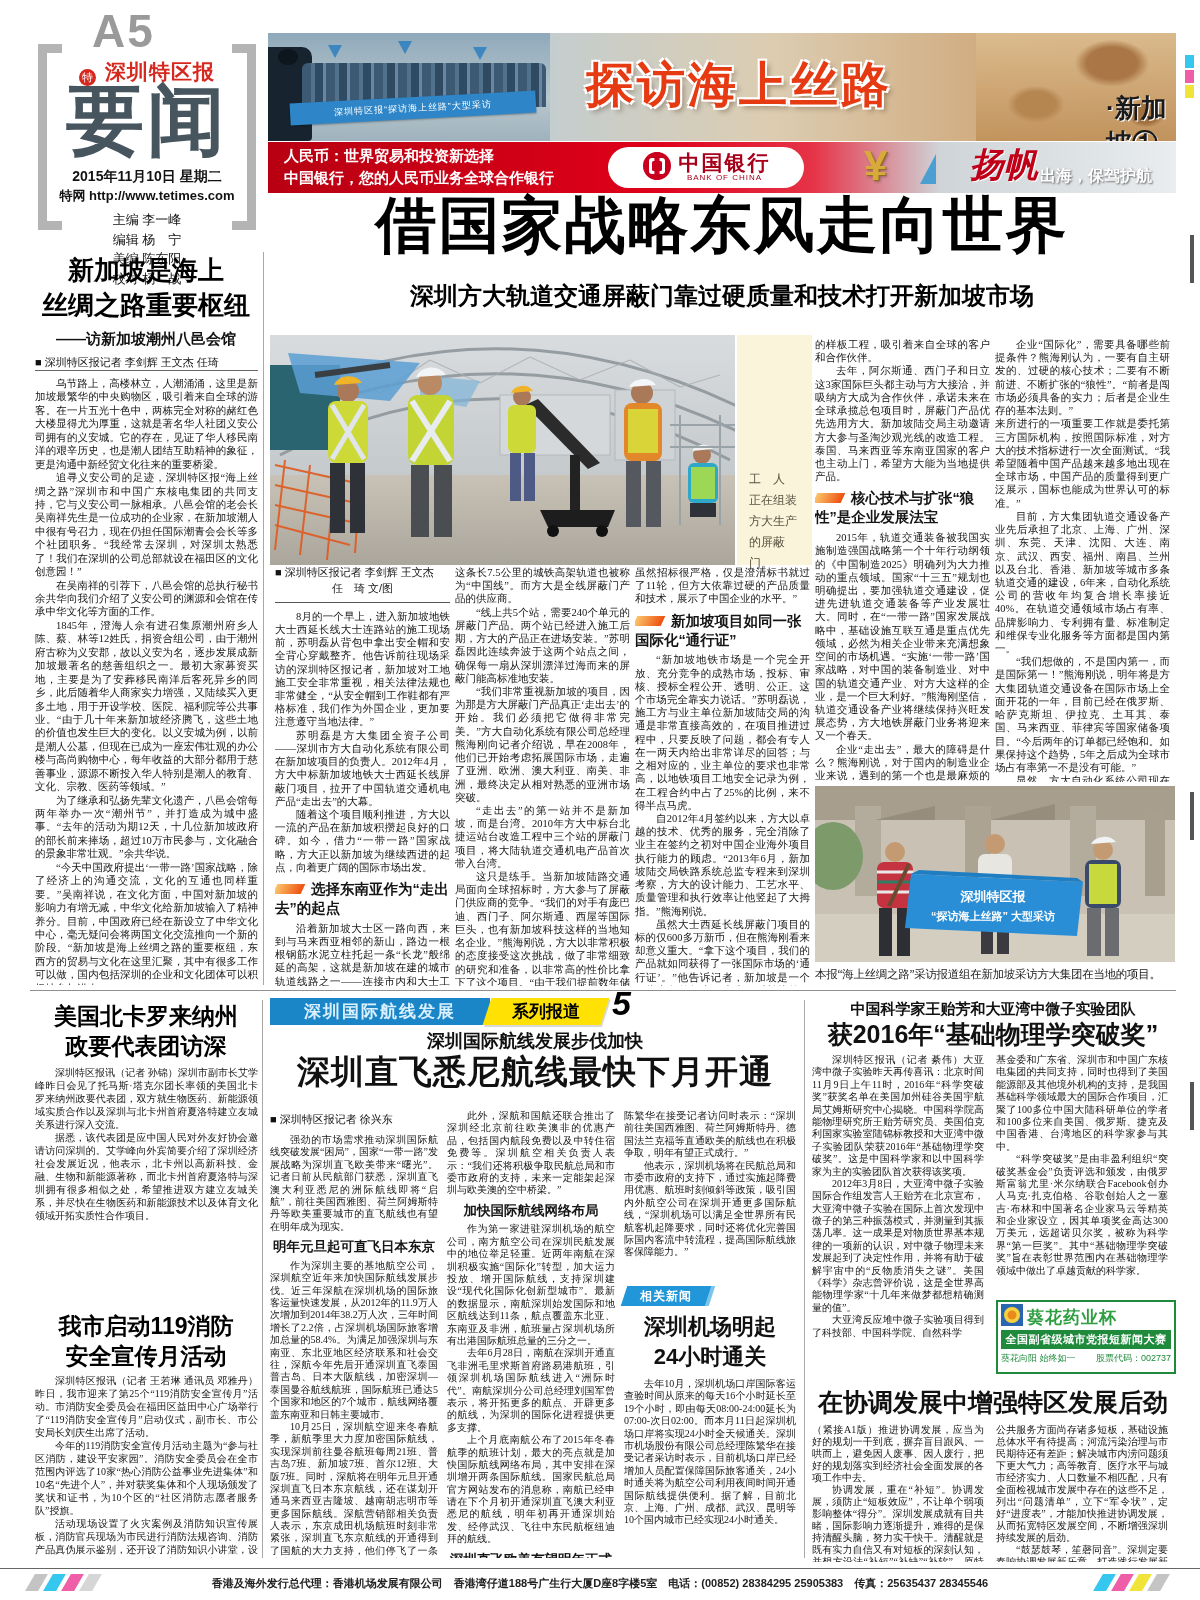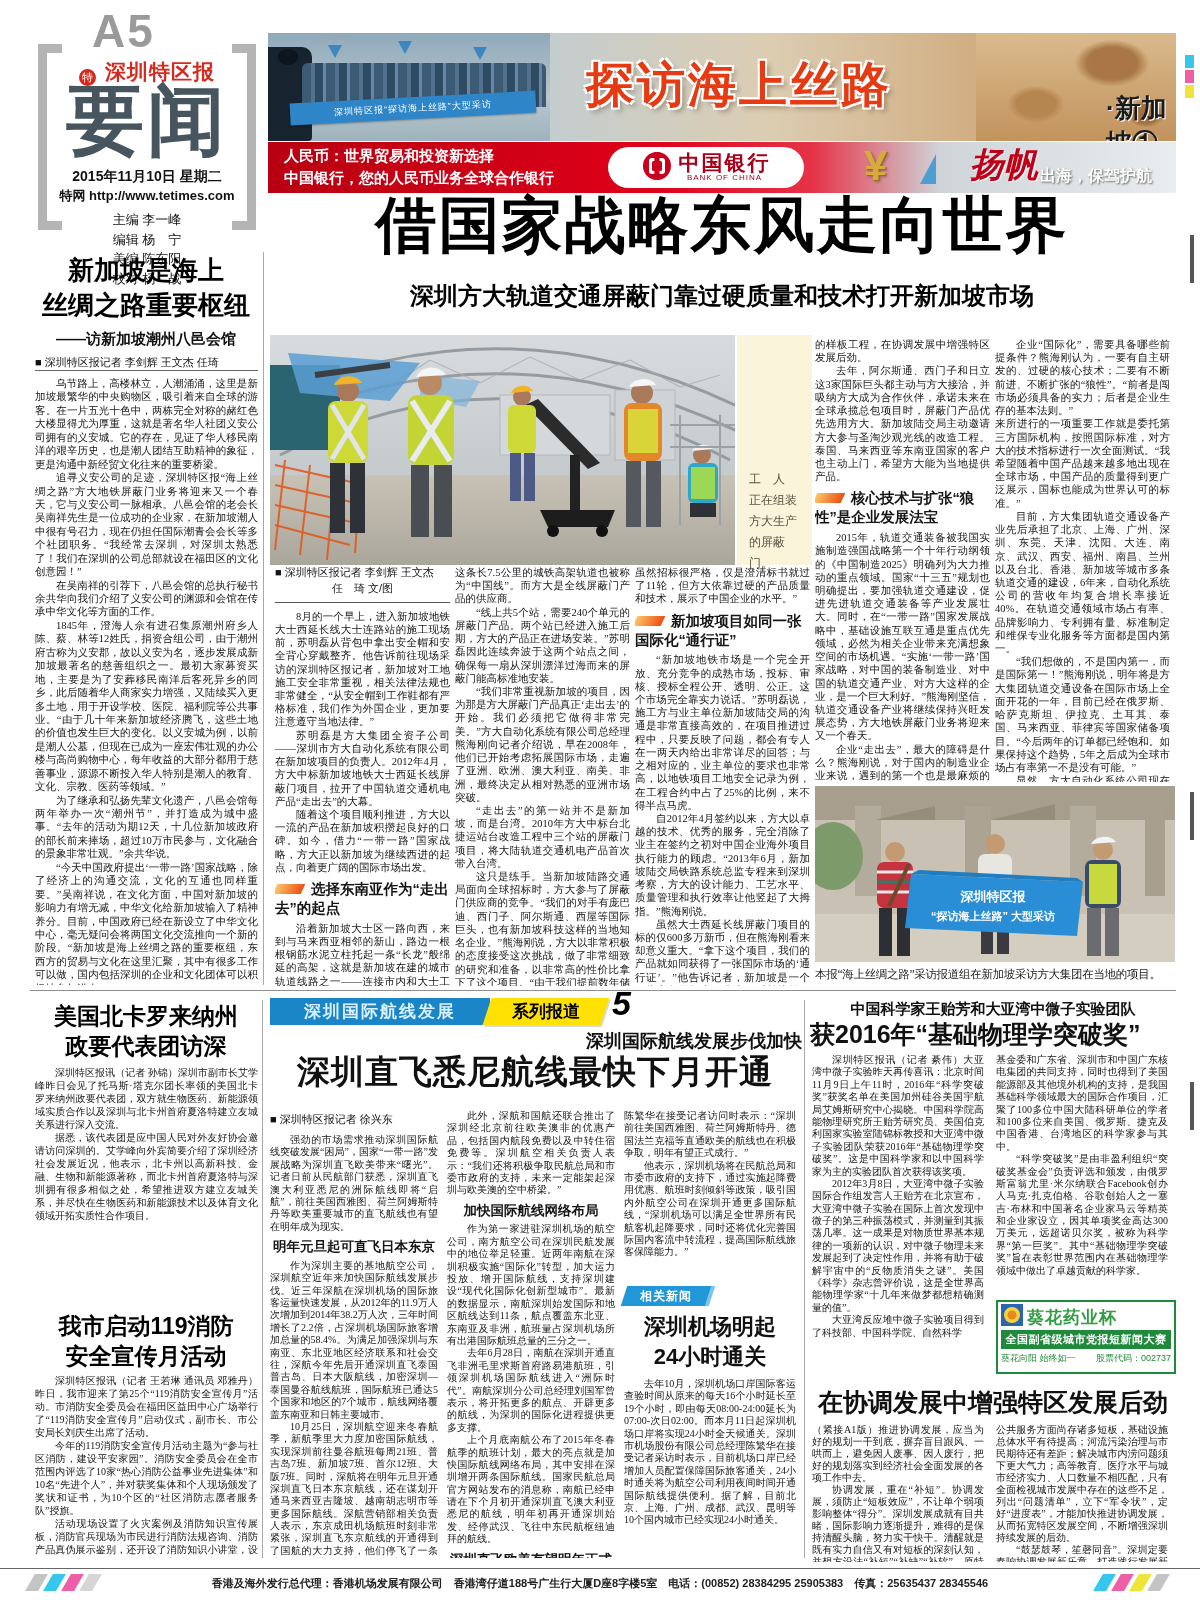--- a/index.html
+++ b/index.html
@@ -118,38 +118,38 @@
   
   .series-blue{position:absolute;left:270px;top:998px;width:220px;height:27px;background:#1a86c8;
        color:#d9f0ff;font-size:17px;font-weight:700;text-align:center;line-height:27px;
        font-family:"Liberation Sans",sans-serif;letter-spacing:2px}
   .series-yellow{position:absolute;left:487px;top:998px;width:118px;height:27px;background:#ffe204;
        transform:skewX(-18deg);box-shadow:2px 2px 0 rgba(0,0,0,.15)}
   .series-yellow span{display:block;transform:skewX(18deg);font-size:17px;font-weight:700;text-align:center;
        line-height:27px;font-family:"Liberation Sans",sans-serif;color:#000}
   .series-num{position:absolute;left:612px;top:984px;font-size:34px;font-weight:900;font-style:italic;
        font-family:"Liberation Sans",sans-serif;color:#000}
-  .air-kick{position:absolute;left:268px;top:1029px;width:534px;text-align:right;font-size:18px;font-weight:700;
+  .air-kick{position:absolute;left:268px;top:1029px;width:534px;text-align:center;font-size:18px;font-weight:700;
        font-family:"Liberation Sans",sans-serif}
   .air-hl{position:absolute;left:268px;top:1050px;width:534px;text-align:center;font-size:33px;font-weight:900;
        font-family:"Liberation Sans",sans-serif;letter-spacing:1px}
   .air-by{position:absolute;left:270px;top:1112px;width:168px;font-size:11px;font-family:"Liberation Sans",sans-serif}
 
   
   .rel-tag{position:absolute;left:624px;top:1286px;width:84px;height:20px;background:#2196d8;
        transform:skewX(-18deg);box-shadow:4px 0 0 #7cc4ec}
   .rel-tag span{display:block;transform:skewX(18deg);color:#fff;font-size:12px;font-weight:700;text-align:center;
        line-height:20px;font-family:"Liberation Sans",sans-serif;letter-spacing:1px}
   .cust-hl{position:absolute;left:624px;top:1312px;width:172px;text-align:center;font-size:22px;font-weight:900;
        line-height:1.35;font-family:"Liberation Sans",sans-serif}
 
   
   .phy-kick{position:absolute;left:810px;top:1000px;width:366px;text-align:center;font-size:15px;font-weight:700;
        font-family:"Liberation Sans",sans-serif}
-  .phy-hl{position:absolute;left:810px;top:1018px;width:366px;font-size:25px;font-weight:900;
+  .phy-hl{position:absolute;left:810px;top:1018px;width:366px;text-align:center;font-size:25px;font-weight:900;
        font-family:"Liberation Sans",sans-serif}
   .coord-hl{position:absolute;left:810px;top:1386px;width:366px;text-align:center;font-size:25px;font-weight:900;
        font-family:"Liberation Sans",sans-serif}
 
   
   .adbox{position:absolute;left:996px;top:1300px;width:180px;height:74px;border:2px solid #1f8a3c;
        background:#fff;box-sizing:border-box;padding:2px 3px}
   .ad-row1{display:flex;align-items:center;gap:4px;height:26px}
   .ad-title{color:#2f9e41;font-weight:900;font-size:17px;font-family:"Liberation Serif",serif;letter-spacing:1px}
   .ad-bar{height:19px;background:#1f8a3c;color:#fff;font-size:11px;font-weight:700;text-align:center;
@@ -342,21 +342,21 @@
         <div>
           <div class="fp cont">虽然招标很严格，仅是澄清标书就过了11轮，但方大依靠过硬的产品质量和技术，展示了中国企业的水平。”</div>
           <div class="fh"><span class="fh-ic"></span>新加坡项目如同一张国际化“通行证”</div>
           <div class="fp">“新加坡地铁市场是一个完全开放、充分竞争的成熟市场，投标、审核、授标全程公开、透明、公正。这个市场完全靠实力说话。”苏明磊说，施工方与业主单位新加坡陆交局的沟通是非常直接高效的，在项目推进过程中，只要反映了问题，都会有专人在一两天内给出非常详尽的回答；与之相对应的，业主单位的要求也非常高，以地铁项目工地安全记录为例，在工程合约中占了25%的比例，来不得半点马虎。</div>
           <div class="fp">自2012年4月签约以来，方大以卓越的技术、优秀的服务，完全消除了业主在签约之初对中国企业海外项目执行能力的顾虑。“2013年6月，新加坡陆交局铁路系统总监专程来到深圳考察，方大的设计能力、工艺水平、质量管理和执行效率让他竖起了大拇指。”熊海刚说。</div>
           <div class="fp">虽然大士西延长线屏蔽门项目的标的仅600多万新币，但在熊海刚看来却意义重大。“拿下这个项目，我们的产品就如同获得了一张国际市场的‘通行证’。”他告诉记者，新加坡是一个巨头竞争的舞台，大士西延长线的项目就像方大摆在这个舞台上</div>
         </div>
       </div>
     <div class="col" style="left:547px;top:8px;width:175px;height:444px">
         <div>
-          <div class="fp cont">的样板工程，在协调发展中增强特区发展后劲。</div>
+          <div class="fp cont">的样板工程，吸引着来自全球的客户和合作伙伴。</div>
           <div class="fp">去年，阿尔斯通、西门子和日立这3家国际巨头都主动与方大接洽，并吸纳方大成为合作伙伴，承诺未来在全球承揽总包项目时，屏蔽门产品优先选用方大。新加坡陆交局主动邀请方大参与圣淘沙观光线的改造工程。泰国、马来西亚等东南亚国家的客户也主动上门，希望方大能为当地提供产品。</div>
           <div class="fh"><span class="fh-ic"></span>核心技术与扩张“狼性”是企业发展法宝</div>
           <div class="fp">2015年，轨道交通装备被我国实施制造强国战略第一个十年行动纲领的《中国制造2025》明确列为大力推动的重点领域。国家“十三五”规划也明确提出，要加强轨道交通建设，促进先进轨道交通装备等产业发展壮大。同时，在“一带一路”国家发展战略中，基础设施互联互通是重点优先领域，必然为相关企业带来充满想象空间的市场机遇。“实施‘一带一路’国家战略，对中国的装备制造业、对中国的轨道交通产业、对方大这样的企业，是一个巨大利好。”熊海刚坚信，轨道交通设备产业将继续保持兴旺发展态势，方大地铁屏蔽门业务将迎来又一个春天。</div>
           <div class="fp">企业“走出去”，最大的障碍是什么？熊海刚说，对于国内的制造业企业来说，遇到的第一个也是最麻烦的问题就是标准。“国际市场上普遍认可的是欧标、美标等，对于我们的国标接受程度不高。”为此，方大近两年</div>
         </div>
       </div>
     <div class="col" style="left:727px;top:8px;width:175px;height:444px">
         <div>
           <div class="fp">企业“国际化”，需要具备哪些前提条件？熊海刚认为，一要有自主研发的、过硬的核心技术；二要有不断前进、不断扩张的“狼性”。“前者是闯市场必须具备的实力；后者是企业生存的基本法则。”</div>
           <div class="fp cont">来所进行的一项重要工作就是委托第三方国际机构，按照国际标准，对方大的技术指标进行一次全面测试。“我希望随着中国产品越来越多地出现在全球市场，中国产品的质量得到更广泛展示，国标也能成为世界认可的标准。”</div>
@@ -412,21 +412,21 @@
   </div>
 
   <div class="lart-hl">
     <span>新加坡是海上</span><br>
     <span>丝绸之路重要枢纽</span>
   </div>
   <div class="lart-sub">——访新加坡潮州八邑会馆</div>
   <div class="lart-by">■ 深圳特区报记者 李剑辉 王文杰 任琦</div>
   <div class="lart-body">
       <div class="fp">乌节路上，高楼林立，人潮涌涌，这里是新加坡最繁华的中央购物区，吸引着来自全球的游客。在一片五光十色中，两栋完全对称的赭红色大楼显得尤为厚重，这就是著名华人社团义安公司拥有的义安城。它的存在，见证了华人移民南洋的艰辛历史，也是潮人团结互助精神的象征，更是沟通中新经贸文化往来的重要桥梁。</div>
-      <div class="fp">追寻义安公司的足迹，深圳特区报“海上丝绸之路”方大地铁屏蔽门业务将迎来又一个春天，它与义安公司一脉相承。八邑会馆的老会长吴南祥先生是一位成功的企业家，在新加坡潮人中很有号召力，现在仍担任国际潮青会会长等多个社团职务。“我经常去深圳，对深圳太熟悉了！我们在深圳的公司总部就设在福田区的文化创意园！”</div>
+      <div class="fp">追寻义安公司的足迹，深圳特区报“海上丝绸之路”深圳市和中国广东核电集团的共同支持，它与义安公司一脉相承。八邑会馆的老会长吴南祥先生是一位成功的企业家，在新加坡潮人中很有号召力，现在仍担任国际潮青会会长等多个社团职务。“我经常去深圳，对深圳太熟悉了！我们在深圳的公司总部就设在福田区的文化创意园！”</div>
       <div class="fp">在吴南祥的引荐下，八邑会馆的总执行秘书余共华向我们介绍了义安公司的渊源和会馆在传承中华文化等方面的工作。</div>
       <div class="fp">1845年，澄海人佘有进召集原潮州府乡人陈、蔡、林等12姓氏，捐资合组公司，由于潮州府古称为义安郡，故以义安为名，逐步发展成新加坡最著名的慈善组织之一。最初大家募资买地，主要是为了安葬移民南洋后客死异乡的同乡，此后随着华人商家实力增强，又陆续买入更多土地，用于开设学校、医院、福利院等公共事业。“由于几十年来新加坡经济腾飞，这些土地的价值也发生巨大的变化。以义安城为例，以前是潮人公墓，但现在已成为一座宏伟壮观的办公楼与高尚购物中心，每年收益的大部分都用于慈善事业，源源不断投入华人特别是潮人的教育、文化、宗教、医药等领域。”</div>
       <div class="fp">为了继承和弘扬先辈文化遗产，八邑会馆每两年举办一次“潮州节”，并打造成为城中盛事。“去年的活动为期12天，十几位新加坡政府的部长前来捧场，超过10万市民参与，文化融合的景象非常壮观。”余共华说。</div>
       <div class="fp">“今天中国政府提出‘一带一路’国家战略，除了经济上的沟通交流，文化的互通也同样重要。”吴南祥说，在文化方面，中国对新加坡的影响力有增无减，中华文化给新加坡输入了精神养分。目前，中国政府已经在新设立了中华文化中心，毫无疑问会将两国文化交流推向一个新的阶段。“新加坡是海上丝绸之路的重要枢纽，东西方的贸易与文化在这里汇聚，其中有很多工作可以做，国内包括深圳的企业和文化团体可以积极地参与进来。”</div>
     </div>
 
   <div class="vline" style="left:263px;top:252px;height:733px"></div>
   <div class="hline" style="left:30px;top:990px;width:1146px"></div>
   <div class="vline" style="left:262px;top:1000px;height:558px"></div>
   <div class="vline" style="left:804px;top:1000px;height:558px"></div>

